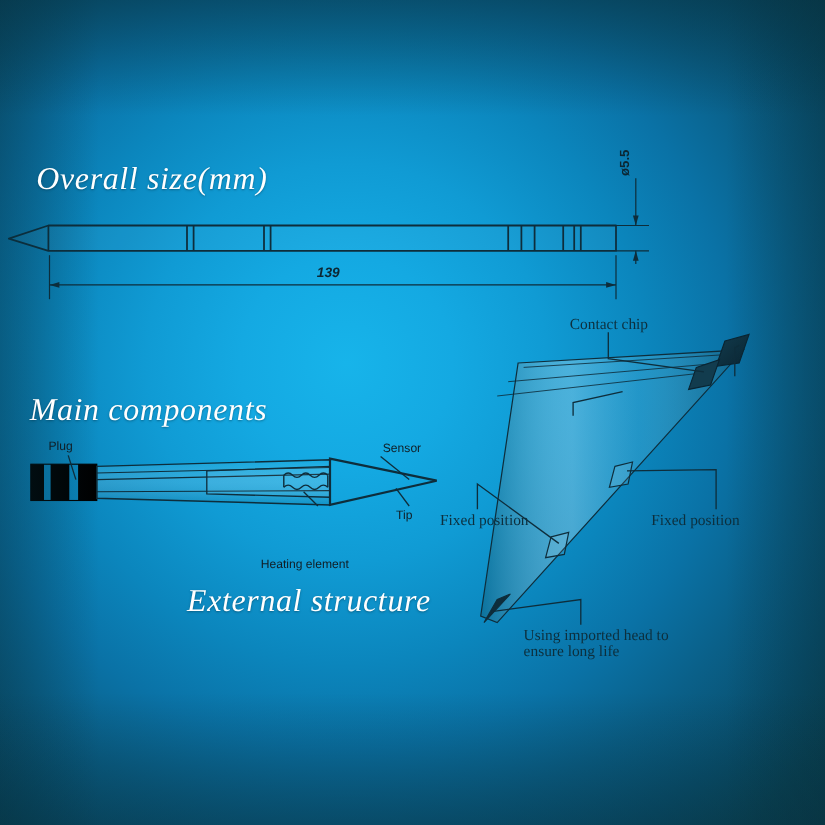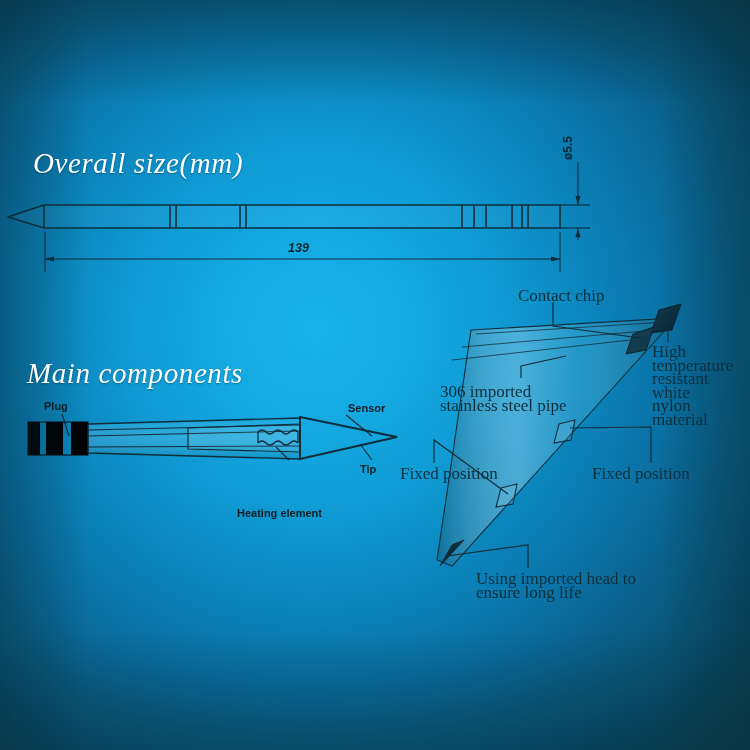--- a/index.html
+++ b/index.html
@@ -32,27 +32,27 @@
     white-space:nowrap;
   }
   #h-overall{left:33px;top:147px;font-size:29px;}
   #h-main{left:27px;top:357px;font-size:29px;}
   #h-external{left:170px;top:530px;font-size:29px;}
 
   .callout{
     position:absolute;
     color:#0d2f3d;
     font-family:"Liberation Serif", serif;
-    font-size:17px;
+    font-size:14px;
     line-height:13.5px;
     white-space:pre-line;
   }
   .callout.sans{
     font-family:"Liberation Sans", sans-serif;
-    font-weight:700;
+    font-weight:400;
     font-size:11px;
     color:#111d24;
     text-align:right;
   }
   .dim{
     position:absolute;
     color:#0c2733;
     font-family:"Liberation Sans", sans-serif;
     font-weight:700;
     font-size:12.5px;
@@ -202,33 +202,29 @@
       <path d="M434,463 L434,440 L508,494"></path>
 
       <path d="M528,568 L528,545 L447,556"></path>
     </g>
   </svg>
 
   <div id="vignette"></div>
 
   <div class="heading" id="h-overall">Overall size(mm)</div>
   <div class="heading" id="h-main">Main components</div>
+  <div class="heading" id="h-external">External structure</div>
 
   <div class="dim" id="dim-139">139</div>
   <div class="dim" id="dim-dia">ø5.5</div>
 
   <div class="callout sans" id="lbl-plug">Plug</div>
   <div class="callout sans" id="lbl-sensor">Sensor</div>
   <div class="callout sans" id="lbl-heating">Heating element</div>
   <div class="callout sans" id="lbl-tip">Tip</div>
 
   <div class="callout" id="lbl-contact">Contact chip</div>
-  <div class="callout" id="lbl-nylon">High temperature
-resistant white
-nylon material</div>
-  <div class="callout" id="lbl-steel">306 imported
-stainless steel pipe</div>
   <div class="callout" id="lbl-fixed-left">Fixed position</div>
   <div class="callout" id="lbl-fixed-right">Fixed position</div>
   <div class="callout" id="lbl-head">Using imported head to
 ensure long life</div>
 
 </div>
 
 </body></html>

